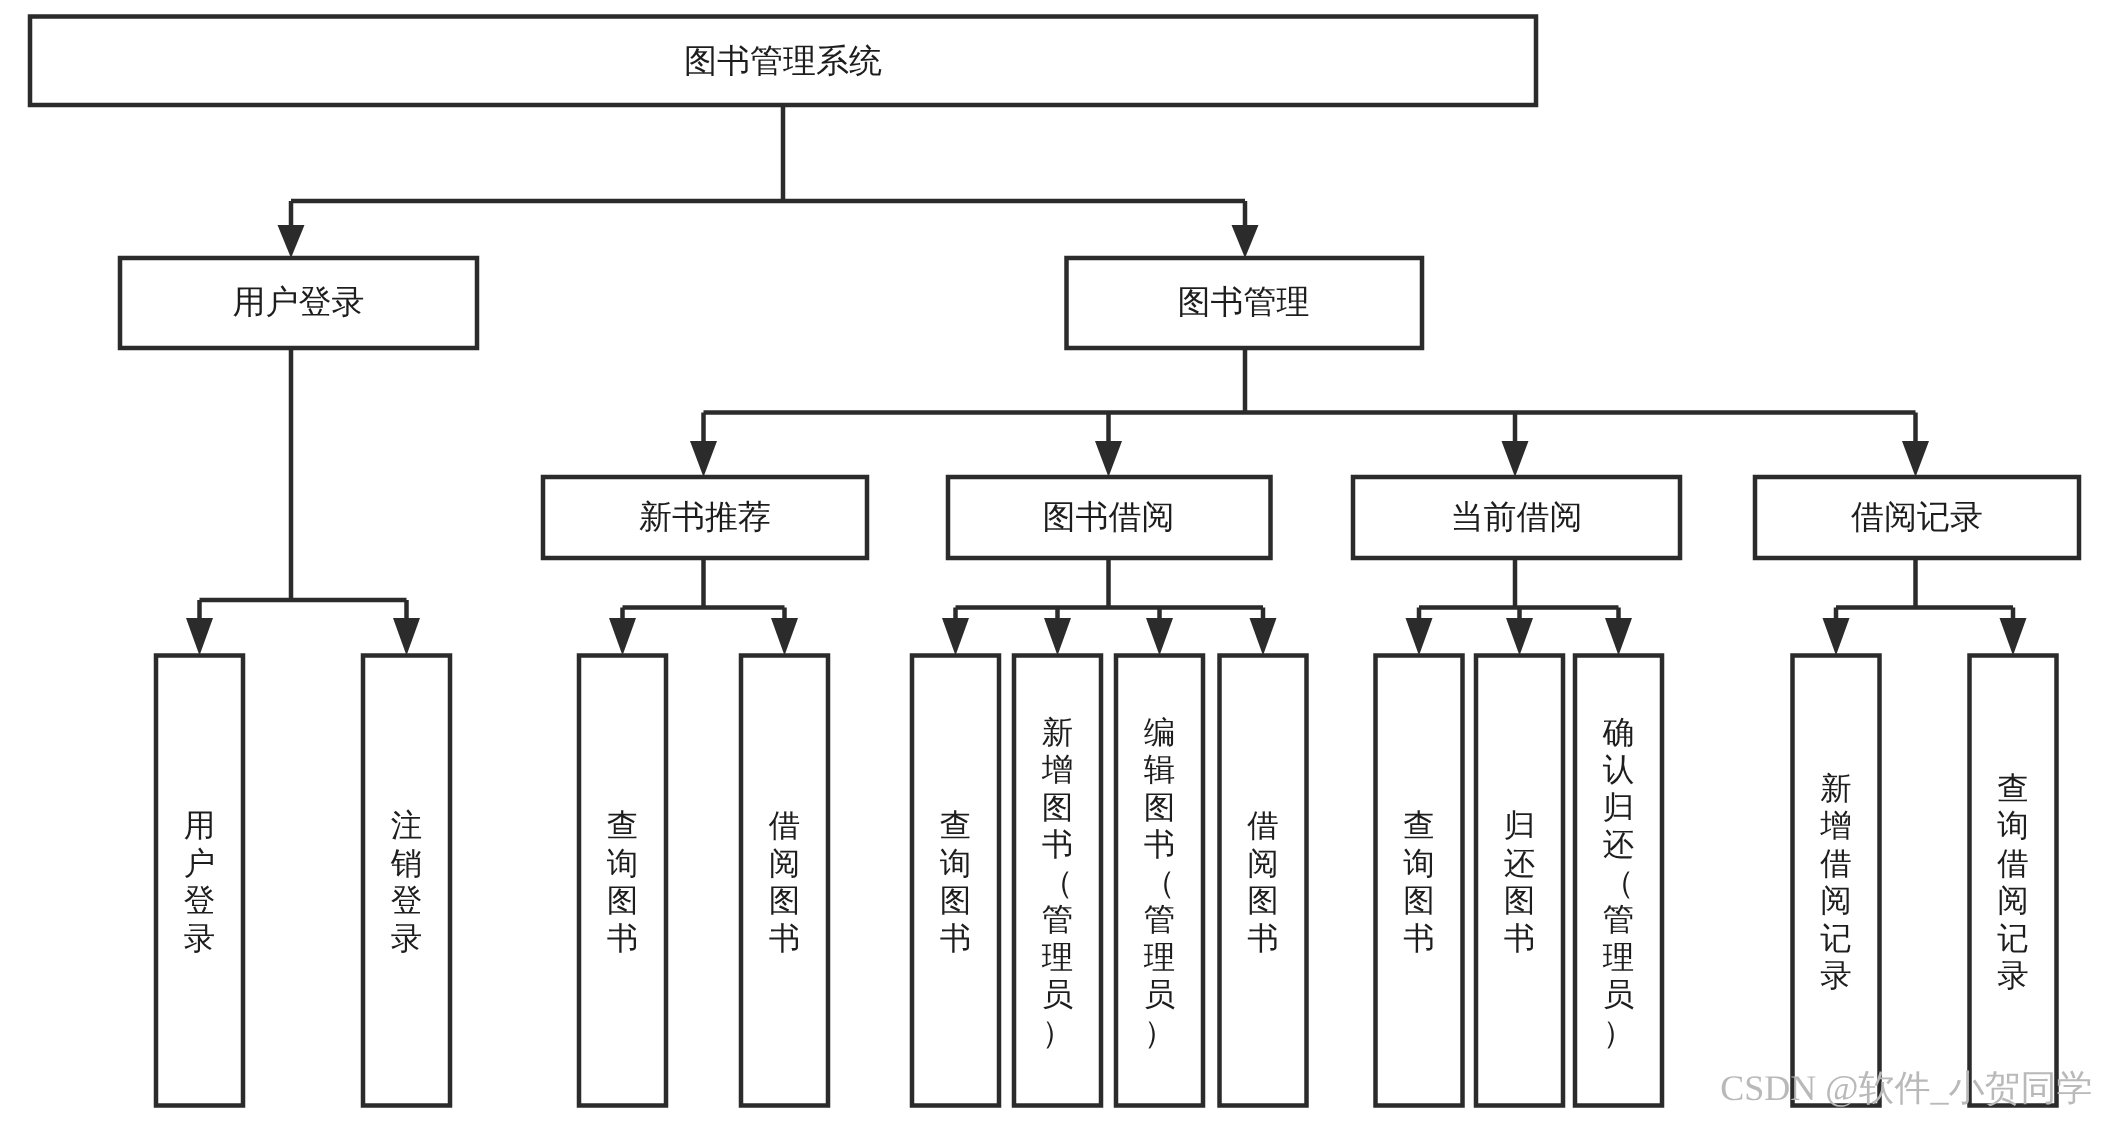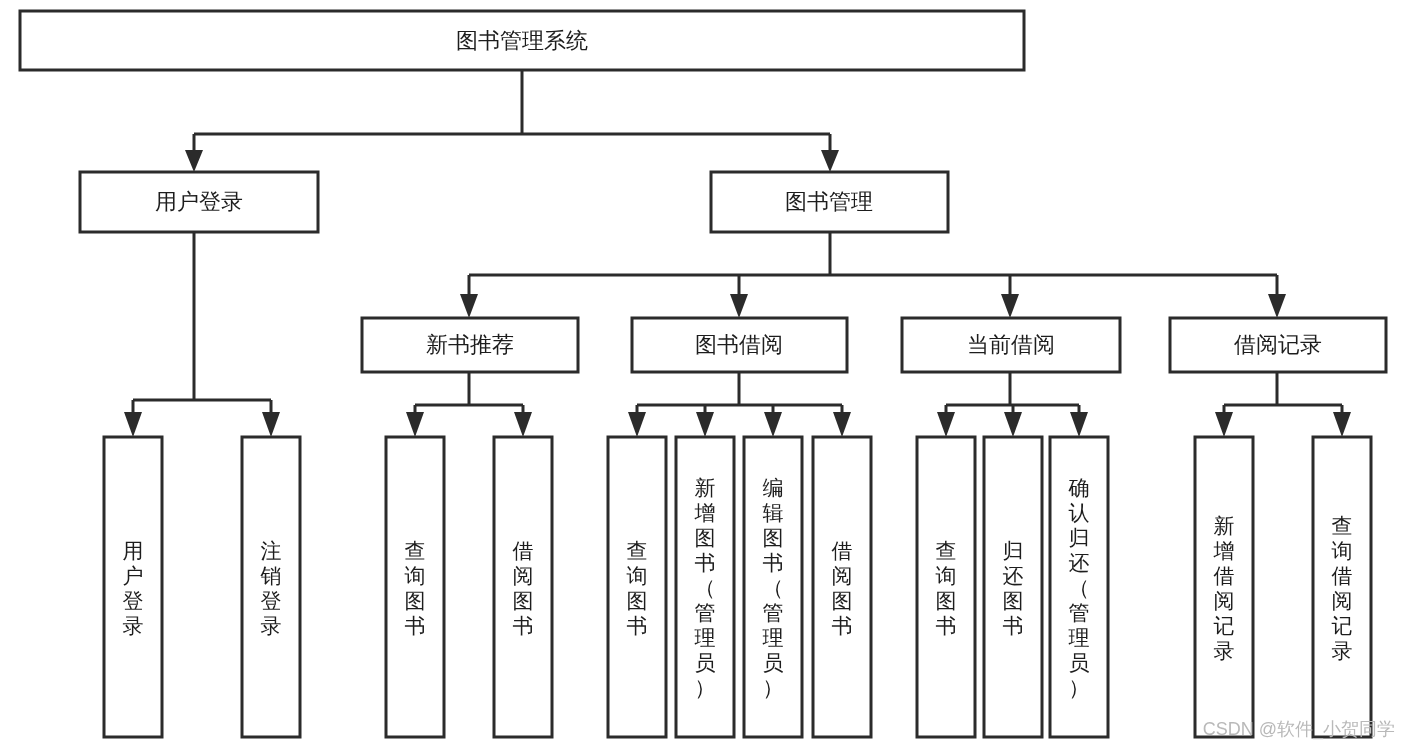--- a/index.html
+++ b/index.html
@@ -50,22 +50,22 @@
     fill: #1d1d1d;
     writing-mode: vertical-rl;
     text-orientation: upright;
     text-anchor: middle;
     letter-spacing: 3px;
   }
   .watermark {
     position: absolute;
     right: 10px;
     bottom: 6px;
-    font-family: Liberation Sans, sans-serif;
-    font-size: 18px;
+    font-family: Liberation Serif, serif;
+    font-size: 24px;
     color: #b9b9b9;
     white-space: nowrap;
     pointer-events: none;
     user-select: none;
   }
 </style>
 </head>
 <body>
 
 <svg id="diagram" viewBox="0 0 1405 747" xmlns="http://www.w3.org/2000/svg">

